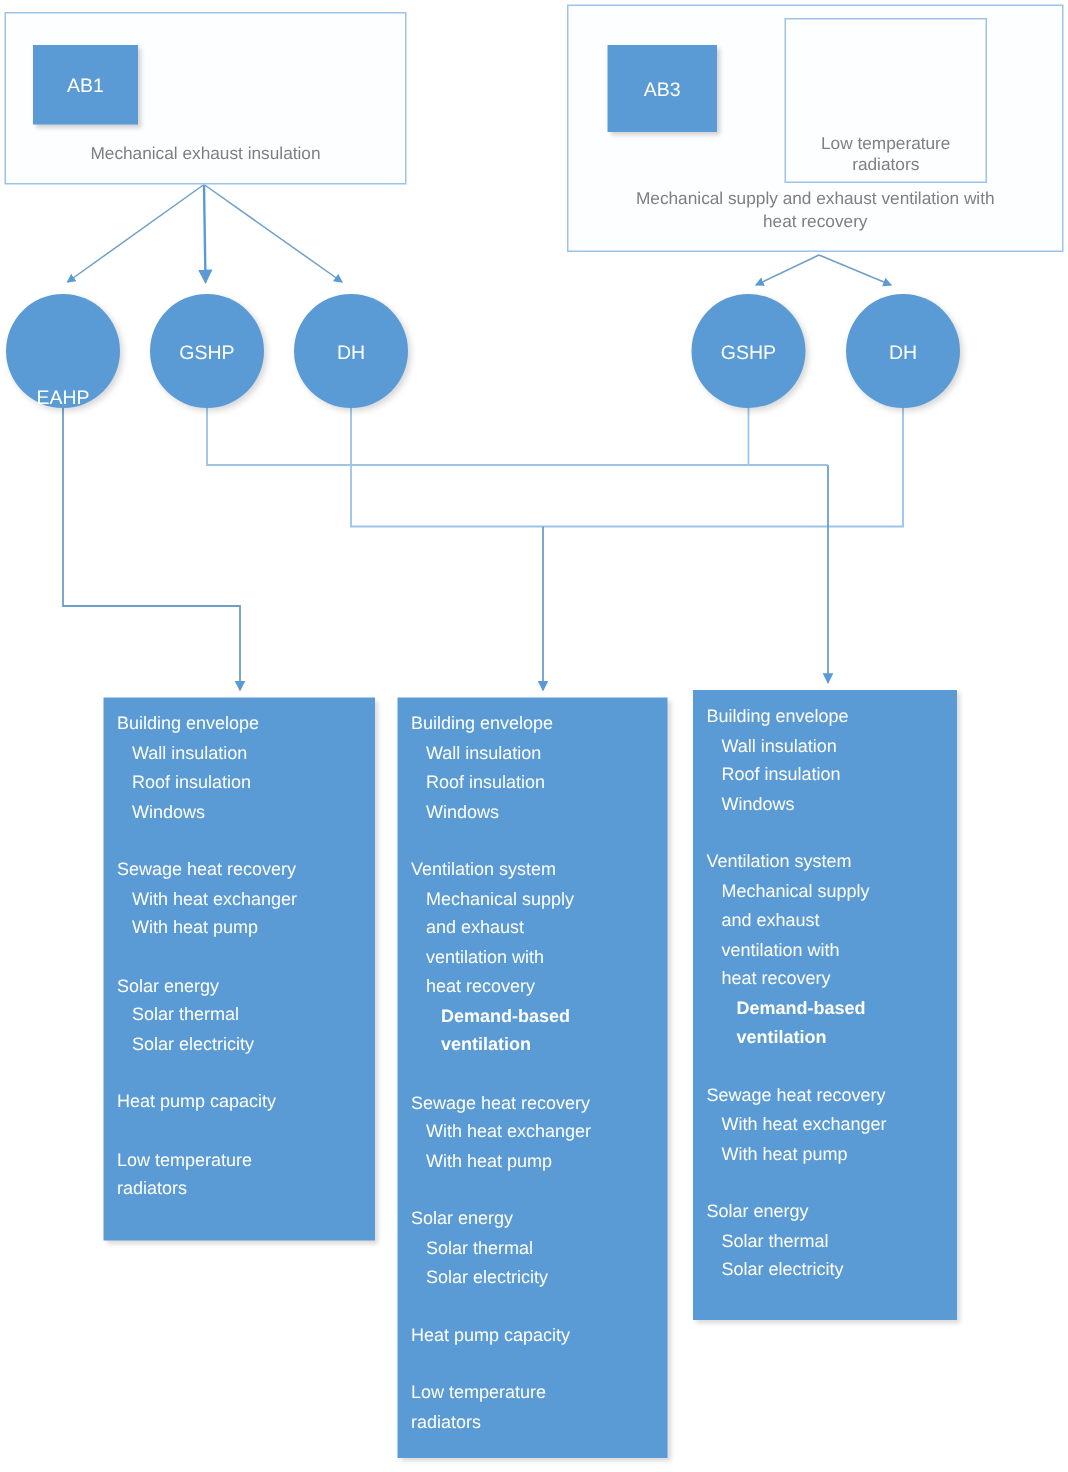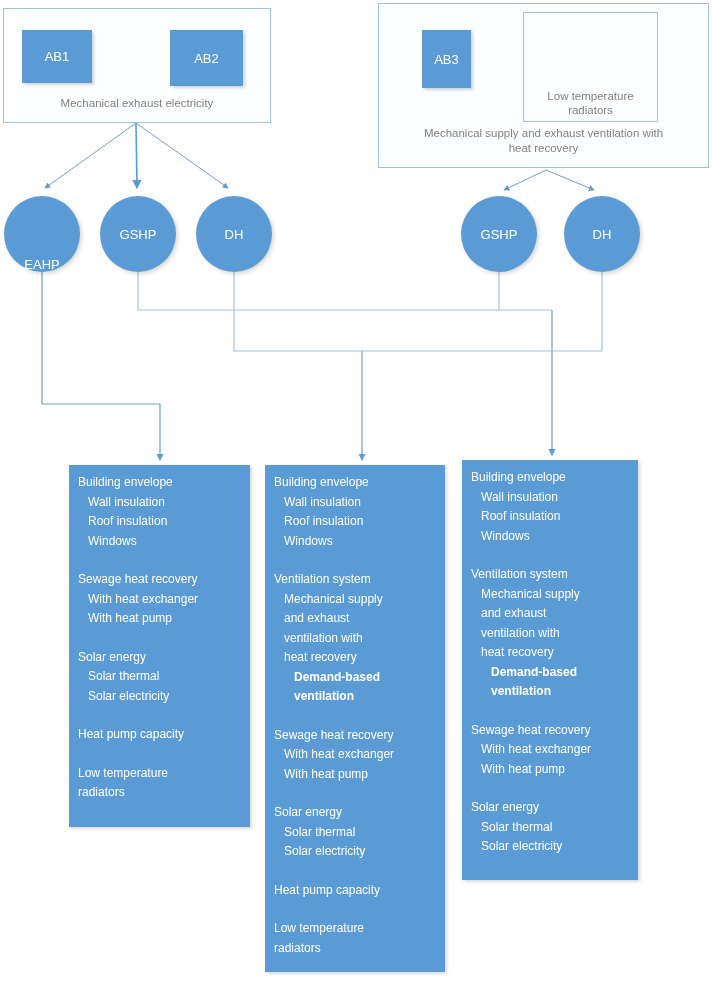--- a/index.html
+++ b/index.html
@@ -123,30 +123,27 @@
 
       <path d="M42,272 L42,404 L160,404 L160,460" marker-end="url(#ah2)" stroke="#6f9fc8"></path>
     </g>
   </svg>
 
   <div class="group-box" style="left:3px;top:8px;width:268px;height:115px;">
   </div>
   <div class="ab-box" style="left:22px;top:30px;width:70px;height:53px;">
     <span>AB1</span>
   </div>
-  <div class="ab-box" style="left:170px;top:30px;width:73px;height:56px;">
-    <span>AB2</span>
-  </div>
   <div class="group-caption" style="left:3px;top:96px;width:268px;">
-    <span>Mechanical exhaust electricity</span>
+    <span>Mechanical exhaust insulation</span>
   </div>
 
   <div class="group-box" style="left:378px;top:3px;width:331px;height:165px;">
   </div>
-  <div class="ab-box" style="left:422px;top:30px;width:49px;height:58px;">
+  <div class="ab-box" style="left:405px;top:30px;width:73px;height:58px;">
     <span>AB3</span>
   </div>
 
   <div class="sub-box" style="left:523px;top:12px;width:135px;height:110px;"></div>
   <div class="sub-caption" style="left:523px;top:89px;width:135px;">
     <div>Low temperature</div>
     <div>radiators</div>
   </div>
 
   <div class="group-caption" style="left:378px;top:126px;width:331px;">

